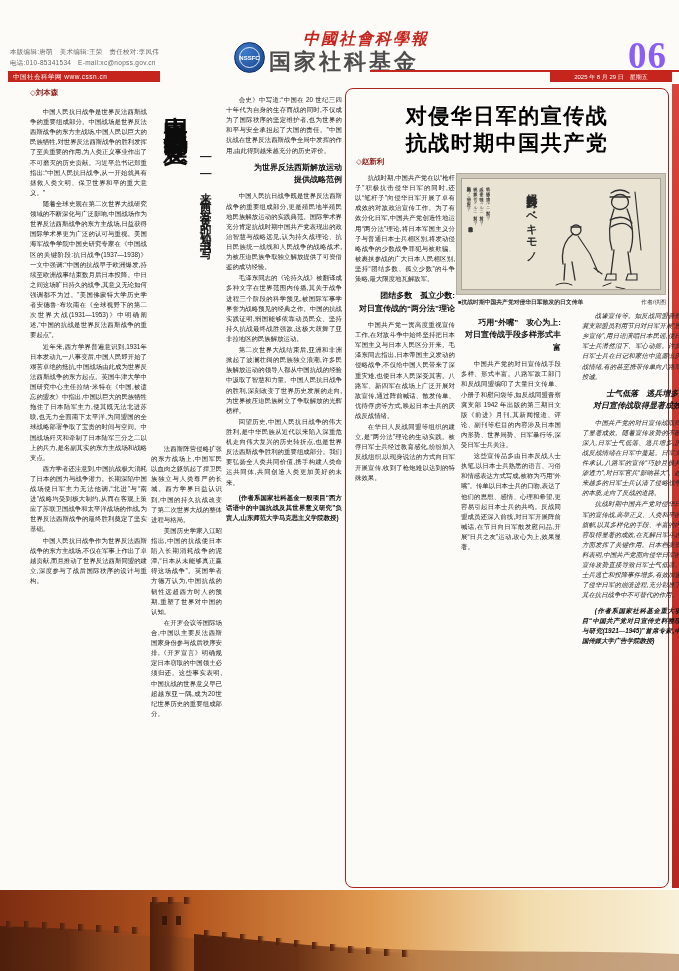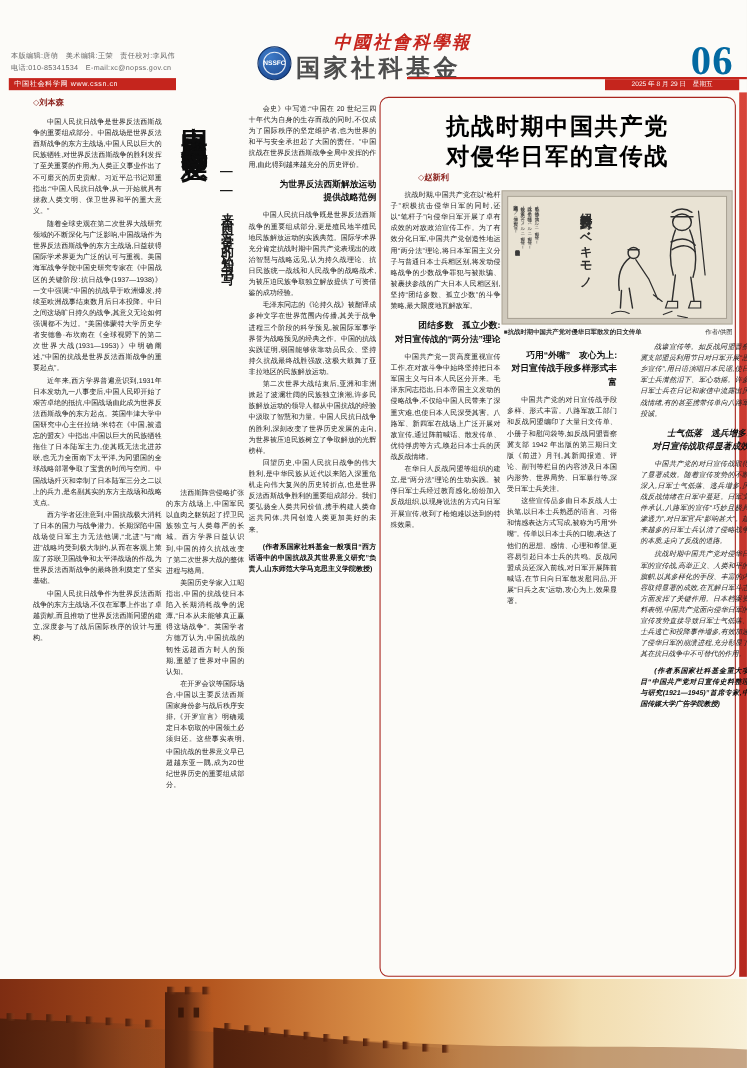--- a/index.html
+++ b/index.html
@@ -13,21 +13,21 @@
               font-size:6.5px; line-height:11px; padding-left:5px; letter-spacing:.5px; }
   .logo { position:absolute; left:234px; top:42px; width:31px; height:31px; border-radius:50%;
           background:radial-gradient(circle at 35% 30%, #3f7cc9, #153f86); border:1px solid #0e2f66;
           color:#fff; font-size:6px; font-weight:bold; display:flex; align-items:center; justify-content:center; }
   .logo-inner { width:21px; height:21px; border:1px solid rgba(255,255,255,.85); border-radius:50%;
                 display:flex; align-items:center; justify-content:center; }
   .script-title { position:absolute; left:272px; top:29px; color:#c5251d; font-size:16px; font-weight:bold; font-style:italic;
                   font-family:"Liberation Serif","DejaVu Serif",serif; letter-spacing:2px;margin-left:31px; }
   .fund-title { position:absolute; left:269px; top:47px; color:#4d4d4d; font-size:22px; font-weight:bold;
                 font-family:"Liberation Serif","DejaVu Serif",serif; letter-spacing:3px; }
-  .page-num { position:absolute; right:12px; top:34px; color:#0369a1; font-size:37px; font-weight:bold;
+  .page-num { position:absolute; right:12px; top:34px; color:#8b5cf6; font-size:37px; font-weight:bold;
               font-family:"Liberation Serif","DejaVu Serif",serif; letter-spacing:1px; }
   .head-rule { position:absolute; left:370px; top:70px; width:309px; height:2.4px; background:#c5251d; }
   .date-bar { position:absolute; right:7px; top:72px; width:122px; height:10px; background:#c5251d; color:#fff;
               font-size:6px; line-height:10px; text-align:center; }
   .right-band { position:absolute; right:0; top:84px; width:7px; height:804px;
                 background:linear-gradient(180deg,#d8453a,#b5271e); }
 
   
   .byline { font-size:7.5px; font-weight:bold; color:#8a1f1a; }
   .col { position:absolute; overflow:hidden; }
@@ -46,21 +46,21 @@
              font-size:24px; font-weight:bold; color:#0d0d0d; letter-spacing:2px; line-height:1.2; }
   .vt-sub  { position:absolute; left:198px; top:150px; height:262px; writing-mode:vertical-rl; text-orientation:upright;
              font-size:11.5px; font-weight:bold; color:#1a1a1a; letter-spacing:5px; line-height:1.2; }
 
   
   #r-box { position:absolute; left:345px; top:88px; width:324px; height:800px;
            border:1.3px solid #a8261f; border-radius:8px; background:#fcfbf8; }
   .r-title { position:absolute; left:0; top:13px; width:100%; text-align:center; font-size:21px; font-weight:bold;
              color:#000; line-height:1.3; letter-spacing:1.5px;
              font-family:"Liberation Sans","DejaVu Sans",sans-serif; }
-  .byline-right { position:absolute; left:10px; top:68px;margin-left:24px; }
+  .byline-right { position:absolute; left:10px; top:68px; }
   #r-colA { left:9px;  top:84px;  width:100px; height:698px; }
   #r-colB { left:115px; top:222px; width:100px; height:560px; }
   #r-colC { left:236px; top:222px; width:99px;  height:560px;font-style:italic; }
 
   .leaflet { position:absolute; left:110px; top:84px; width:210px; height:122px;
              background:#cfc9bc; border:1px solid #b4ad9e; padding:4px; }
   .leaflet-inner { position:relative; width:100%; height:100%; background:#e9e3d4; border:1px solid #aaa395; overflow:hidden; }
   .leaflet-big { position:absolute; left:62px; top:6px; height:104px; writing-mode:vertical-rl; text-orientation:upright;
                  font-size:11px; font-weight:bold; color:#2b2b2b; letter-spacing:1px; }
   .leaflet-slogans { position:absolute; left:4px; top:5px; height:86px; display:flex; flex-direction:row-reverse; gap:2px; }
@@ -115,22 +115,22 @@
 提供战略范例</div>
       <div class="col-p">中国人民抗日战争既是世界反法西斯战争的重要组成部分,更是殖民地半殖民地民族解放运动的实践典范。国际学术界充分肯定抗战时期中国共产党表现出的政治智慧与战略远见,认为持久战理论、抗日民族统一战线和人民战争的战略战术,为被压迫民族争取独立解放提供了可资借鉴的成功经验。</div>
       <div class="col-p">毛泽东同志的《论持久战》被翻译成多种文字在世界范围内传播,其关于战争进程三个阶段的科学预见,被国际军事学界誉为战略预见的经典之作。中国的抗战实践证明,弱国能够依靠动员民众、坚持持久抗战最终战胜强敌,这极大鼓舞了亚非拉地区的民族解放运动。</div>
       <div class="col-p">第二次世界大战结束后,亚洲和非洲掀起了波澜壮阔的民族独立浪潮,许多民族解放运动的领导人都从中国抗战的经验中汲取了智慧和力量。中国人民抗日战争的胜利,深刻改变了世界历史发展的走向,为世界被压迫民族树立了争取解放的光辉榜样。</div>
       <div class="col-p">回望历史,中国人民抗日战争的伟大胜利,是中华民族从近代以来陷入深重危机走向伟大复兴的历史转折点,也是世界反法西斯战争胜利的重要组成部分。我们要弘扬全人类共同价值,携手构建人类命运共同体,共同创造人类更加美好的未来。</div>
       <div class="col-note">(作者系国家社科基金一般项目“西方话语中的中国抗战及其世界意义研究”负责人,山东师范大学马克思主义学院教授)</div>
     </div>
 
   <div id="r-box">
     <div class="r-title">
+      <div>对侵华日军的宣传战</div>
       <div>抗战时期中国共产党</div>
-      <div>对侵华日军的宣传战</div>
     </div>
     <div class="byline byline-right">◇赵新利</div>
 
     <div class="leaflet">
       <div class="leaflet-inner">
         <div class="leaflet-slogans">
             <div>戰爭ノ惨禍ヲ擴大スルニ反對セヨ!</div>
             <div>兵隊ノ生命ヲ犠牲ニスルニ反對セヨ!</div>
             <div>銃後ノ家族ヲ苦シメルニ反對セヨ!</div>
             <div>八路軍地區ヘノ掃蕩ニ反對セヨ!</div>

